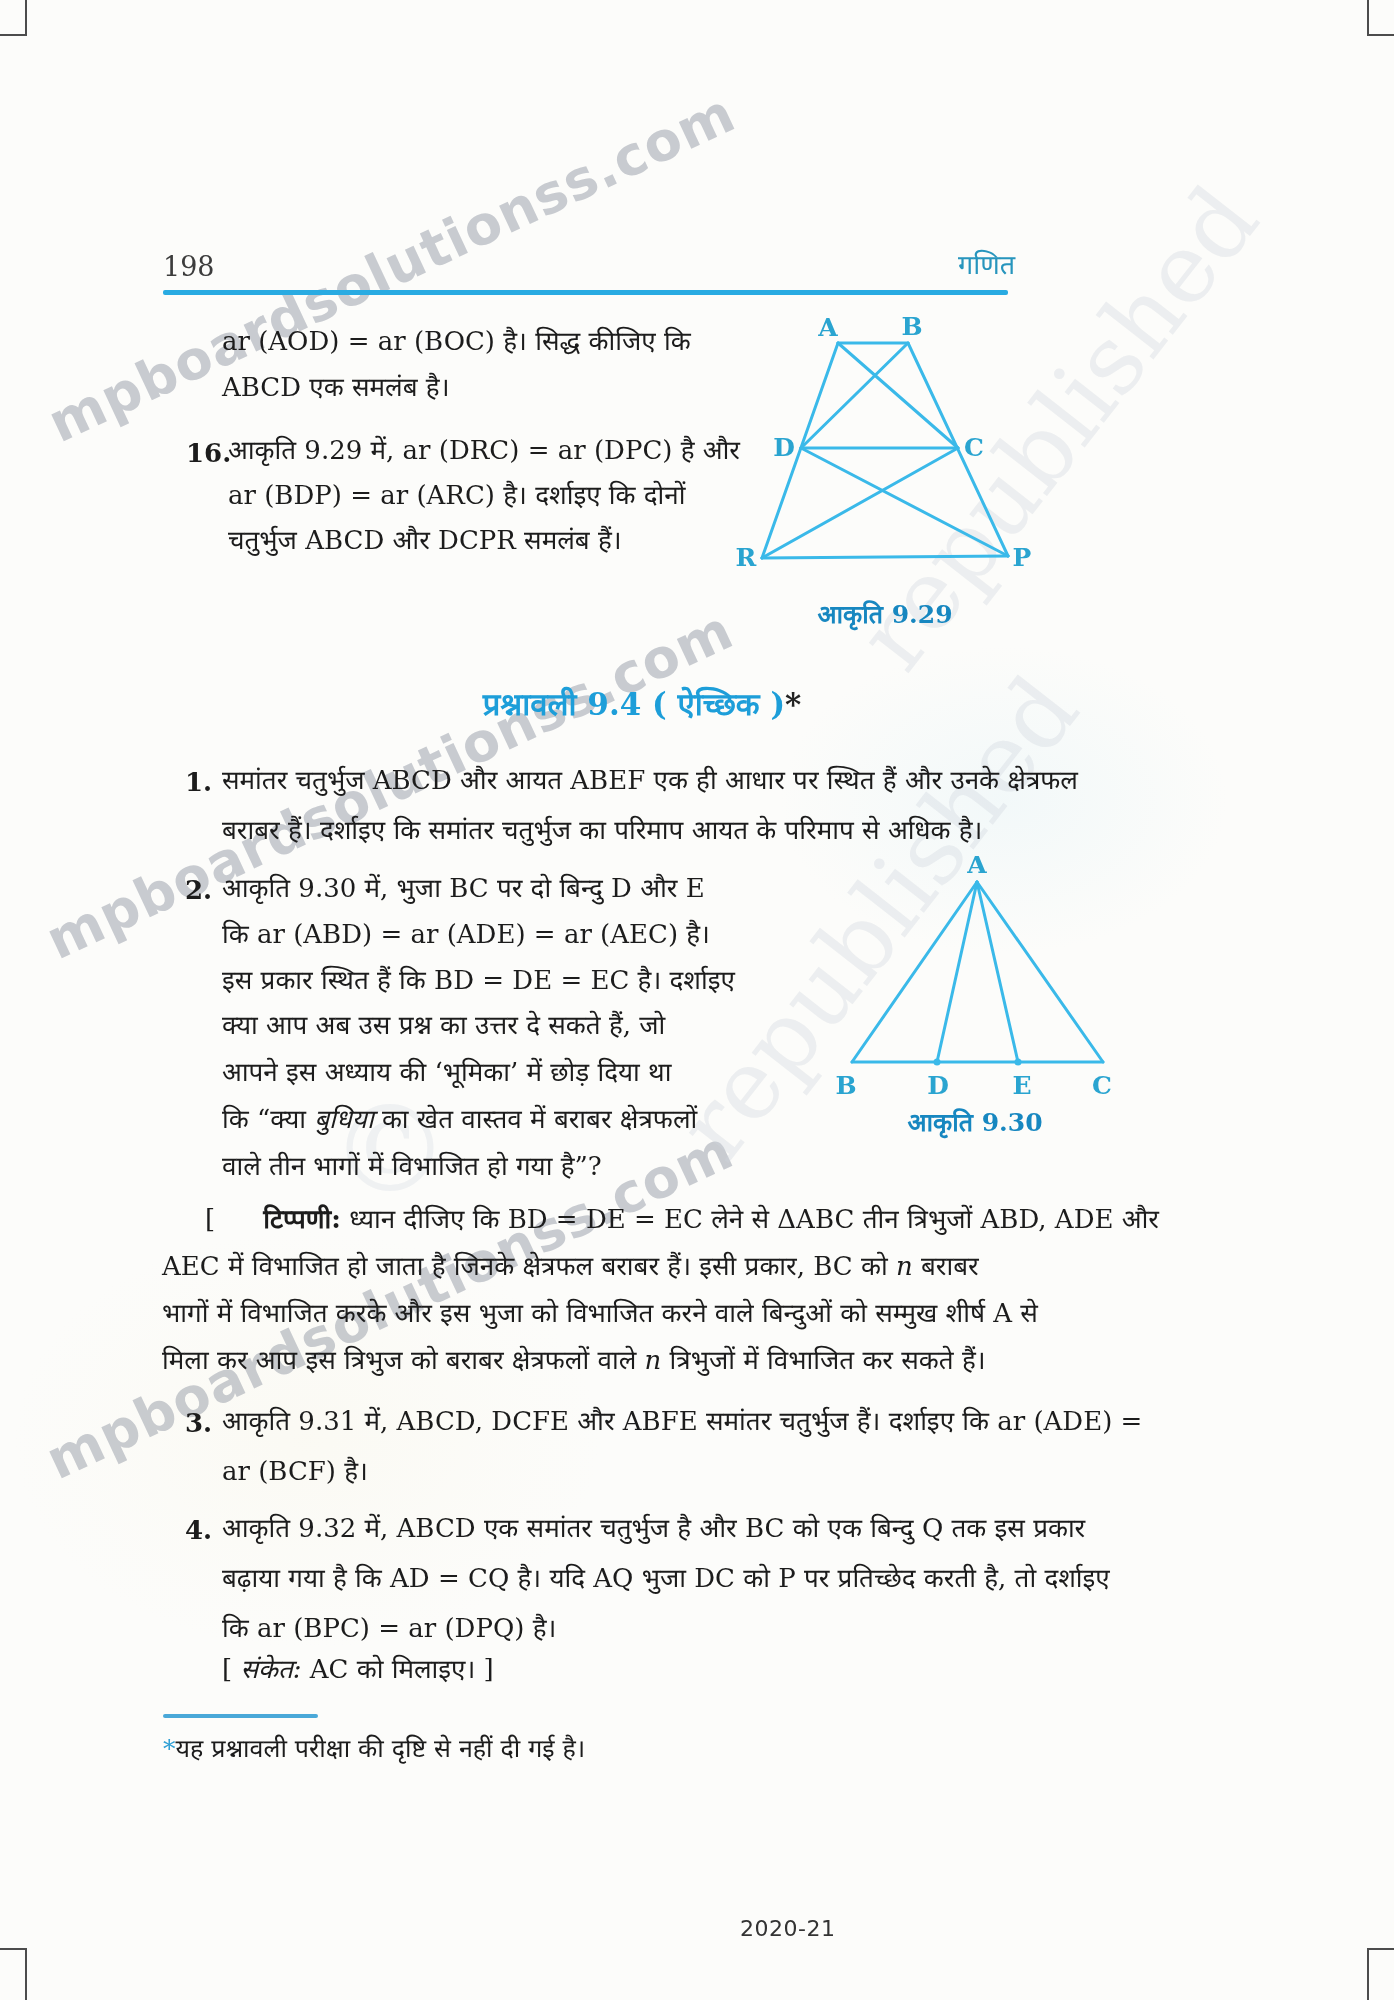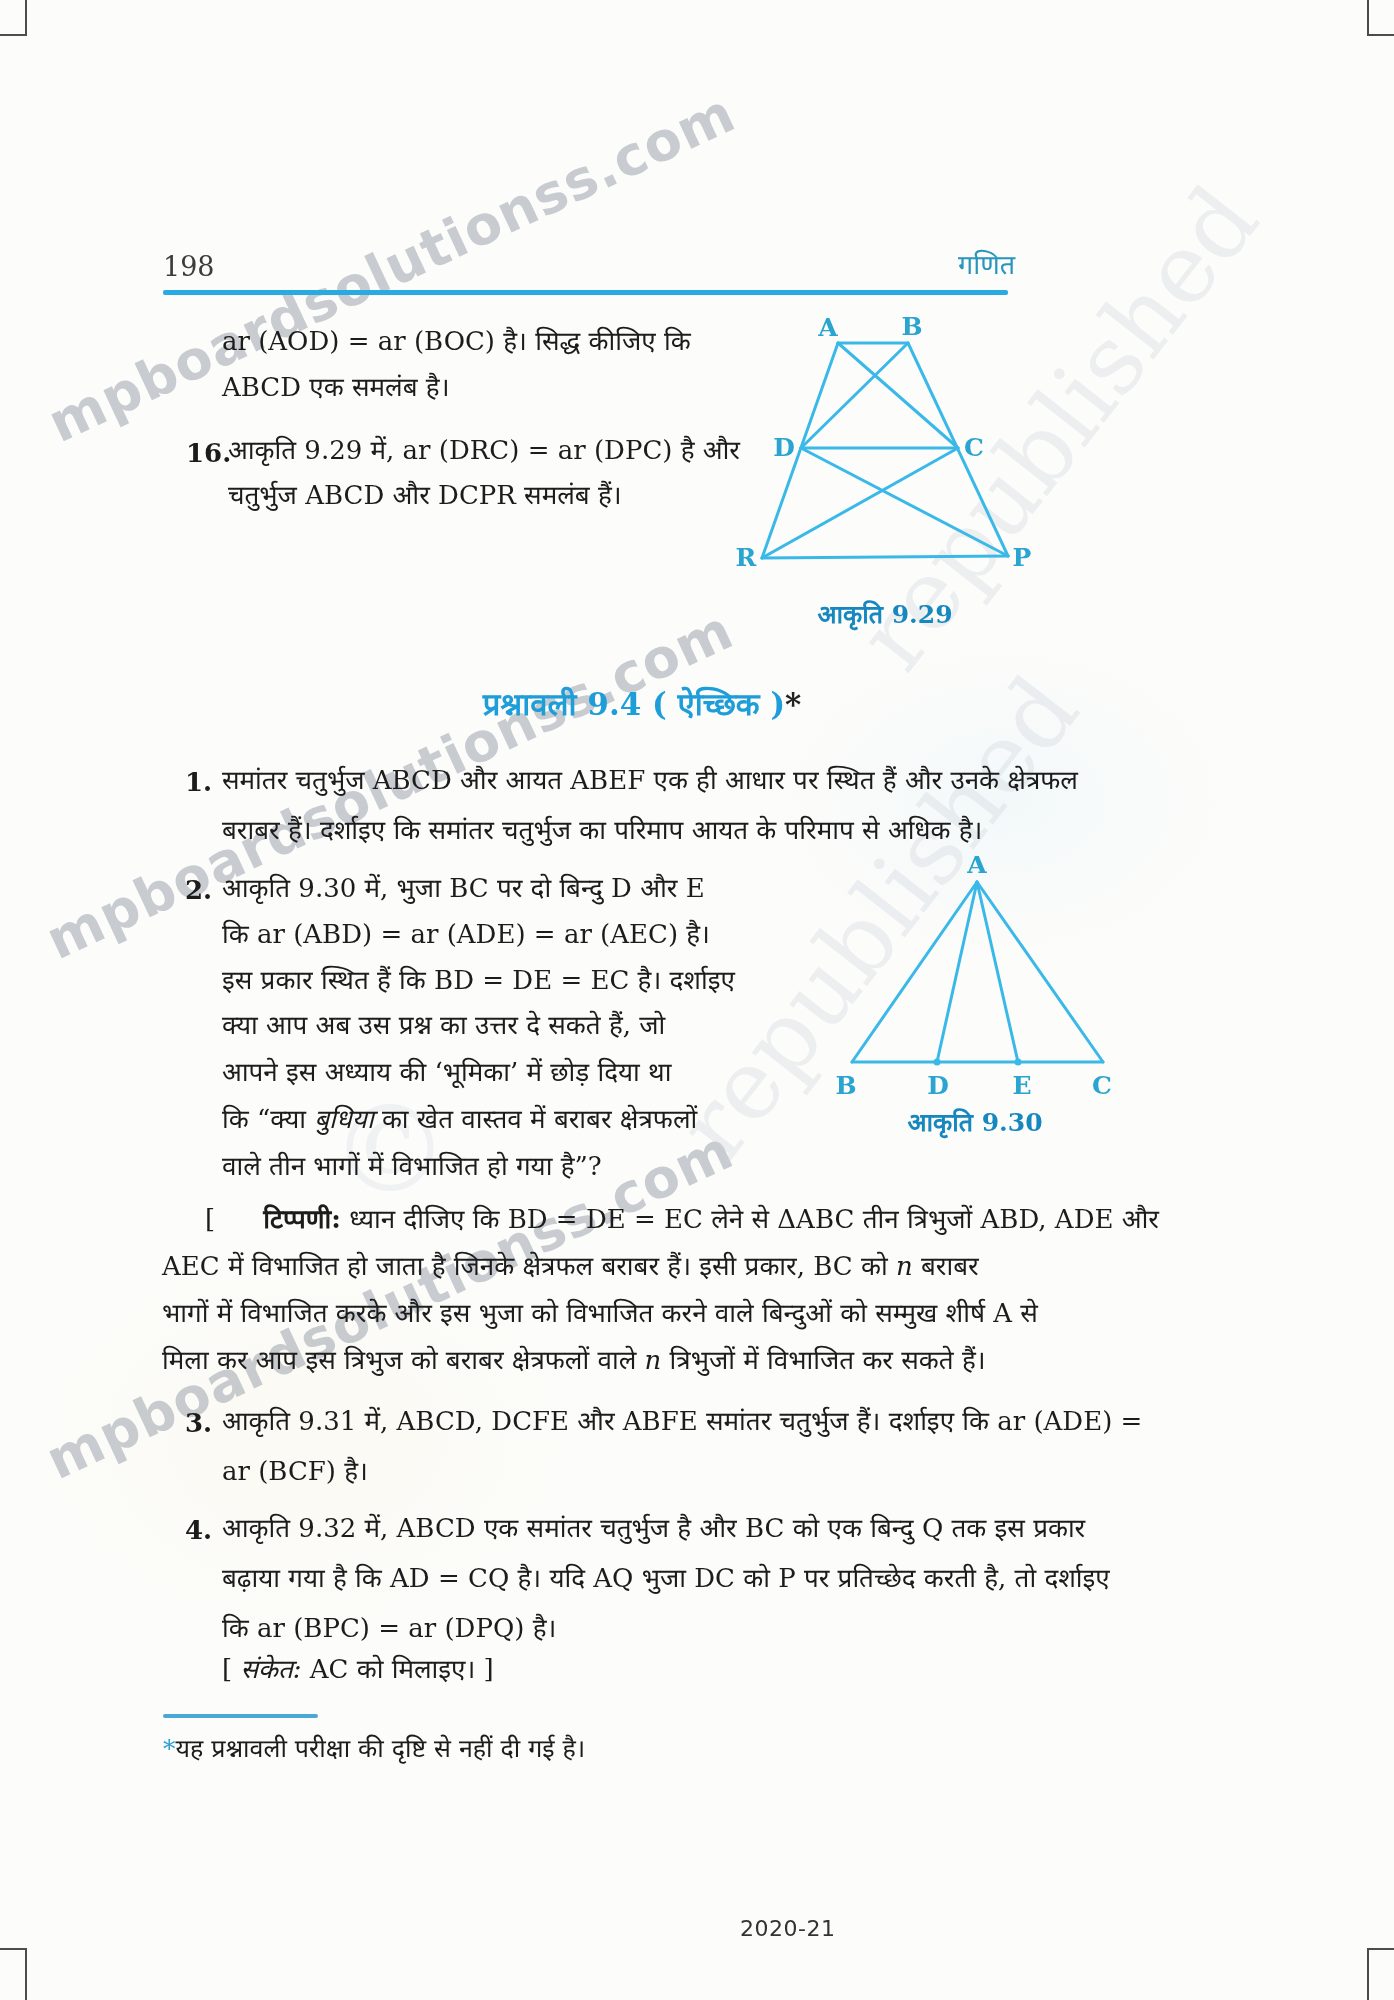--- a/index.html
+++ b/index.html
@@ -68,20 +68,21 @@
   <div class="rule" style="left:163px;top:290px;width:845px;height:5px;z-index:1;"></div>
 
   <div class="content" style="left:222px;top:318px;">
     <div class="line">ar (AOD) = ar (BOC)  है। सिद्ध कीजिए कि</div>
     <div class="line">ABCD एक समलंब है।</div>
   </div>
 
   <div class="qnum content" style="left:186px;top:438px;">16.</div>
   <div class="content lh45" style="left:228px;top:428px;">
     <div class="line">आकृति 9.29 में, ar (DRC) = ar (DPC) है और</div>
+    <div class="line">ar (BDP) = ar (ARC)  है।  दर्शाइए  कि  दोनों</div>
     <div class="line">चतुर्भुज ABCD और  DCPR  समलंब हैं।</div>
   </div>
 
   <svg class="content" style="left:660px;top:228px;" width="420" height="350" viewBox="0 0 420 350">
     <g stroke="#3ab9e9" stroke-width="3" fill="none" stroke-linecap="round">
       <line x1="178" y1="115" x2="248" y2="115"></line>
       <line x1="178" y1="115" x2="102" y2="330"></line>
       <line x1="248" y1="115" x2="348" y2="328"></line>
       <line x1="141" y1="220" x2="298" y2="220"></line>
       <line x1="102" y1="330" x2="348" y2="328"></line>

